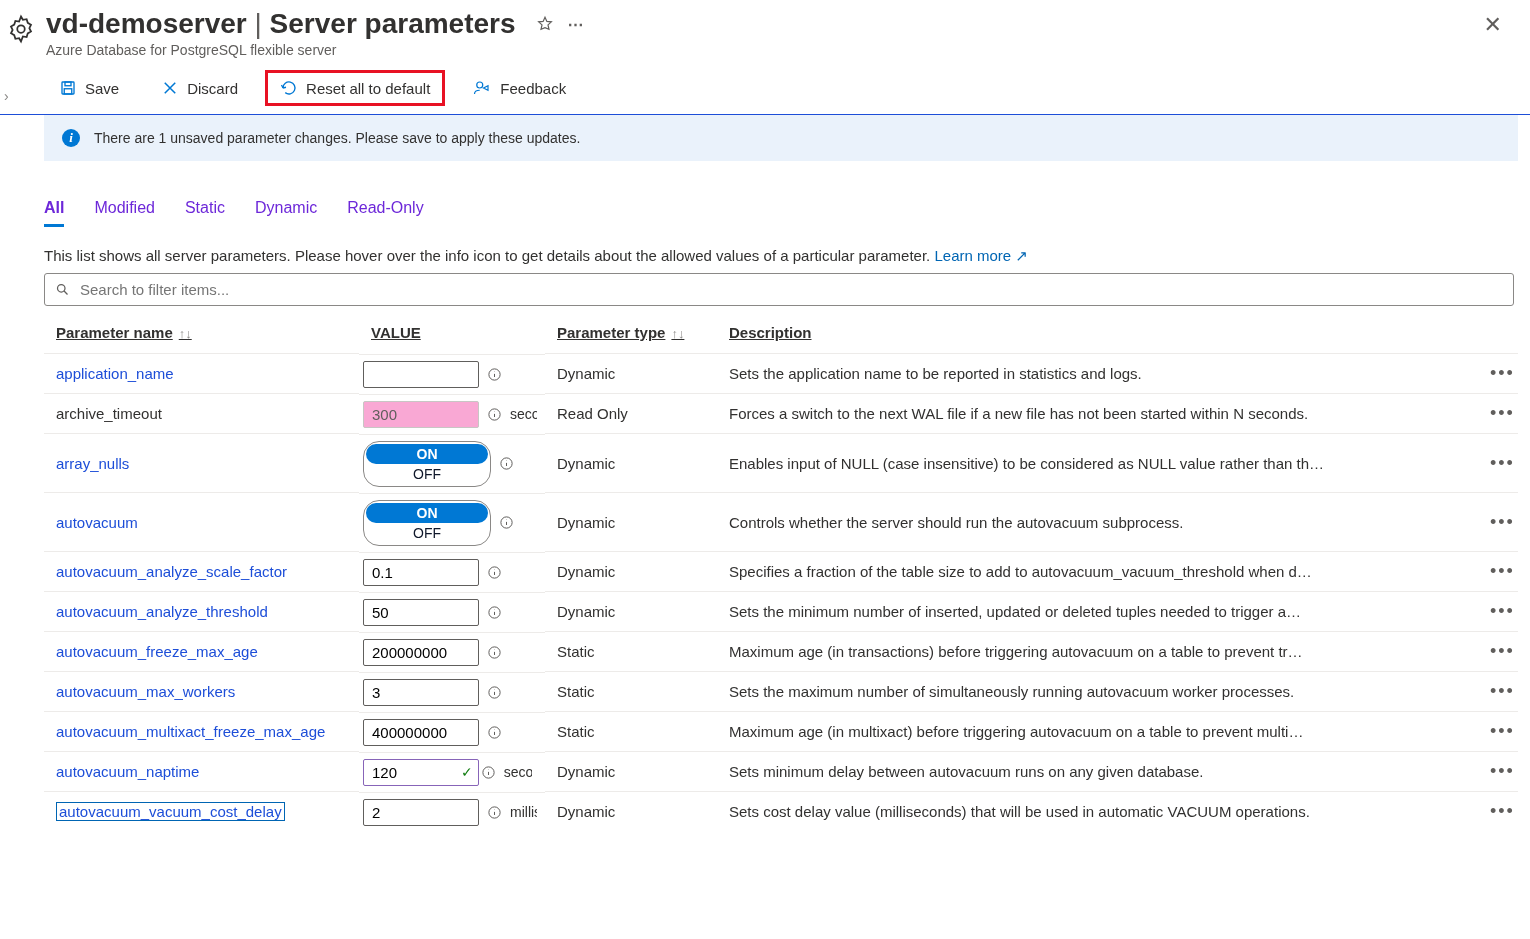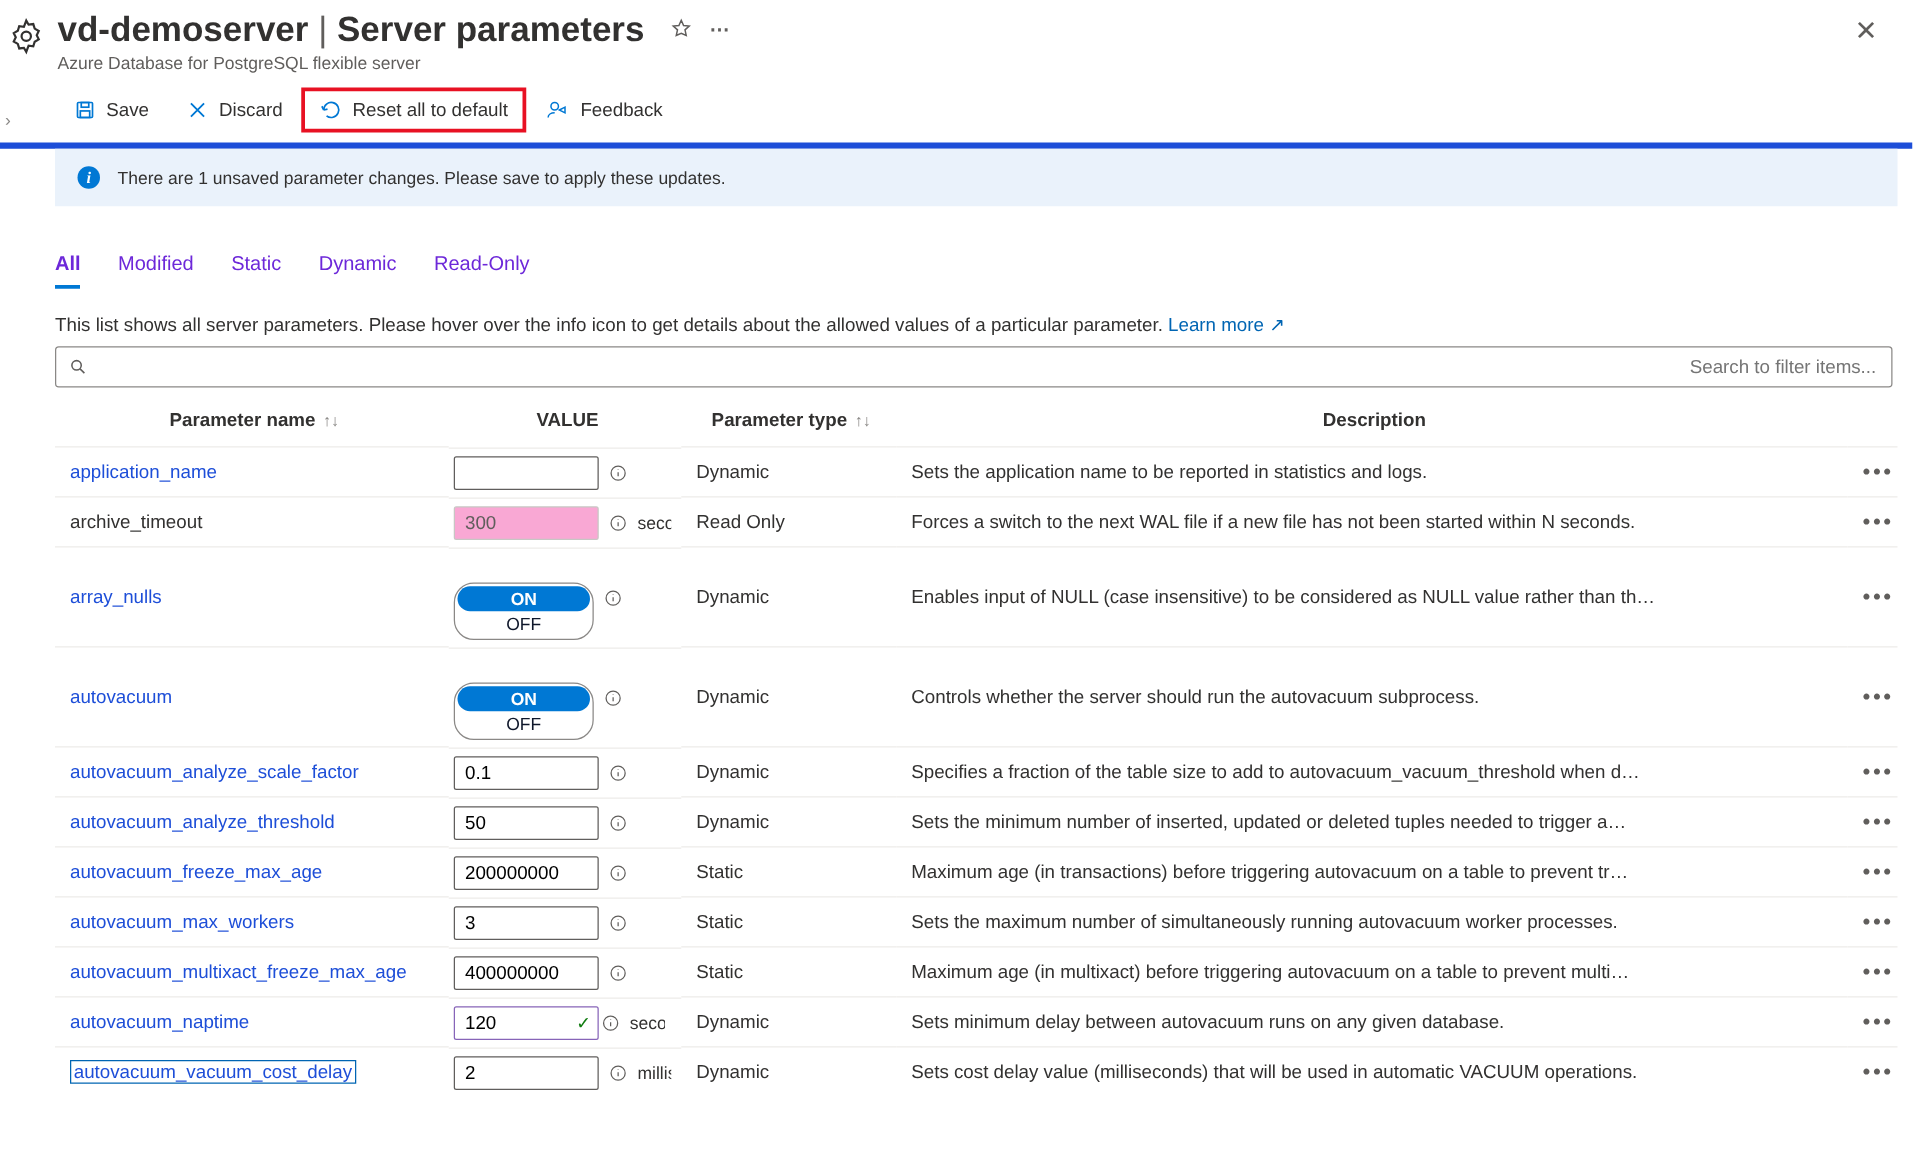--- a/index.html
+++ b/index.html
@@ -30,23 +30,23 @@
     .header h1 .sep { color: #605e5c; font-weight: 300; }
     .header .subtitle {
       margin: 2px 0 0 0;
       font-size: 14px;
       color: #605e5c;
     }
     .header .title-icons { font-size: 18px; color:#605e5c; margin-left:6px; display:flex; gap:14px; }
     .header .close { margin-left:auto; font-size:22px; color:#605e5c; padding:4px 8px; cursor:pointer;}
     .toolbar {
       display: flex;
-      gap: 0;
+      gap: 12px;
       padding: 8px 0 8px 44px;
-      border-bottom: 5px solid #1d4ed8;
+      border-bottom: 1px solid #1d4ed8;
     }
     .tb-btn {
       display: flex; align-items: center; gap: 8px;
       padding: 6px 12px;
       border: 3px solid transparent;
       cursor: pointer;
       font-size: 15px;
       color: #323130;
       background: none;
     }
@@ -80,43 +80,42 @@
     .desc { margin: 20px 0 8px 0; font-size:15px; color:#323130; }
     .desc a { color:#0065b3; text-decoration:none; }
     .search {
       display:flex; align-items:center; gap:8px;
       border:1px solid #8a8886; border-radius:3px;
       padding:6px 10px; width: calc(100% - 4px);
     }
     .search input {
       border:none; outline:none; flex:1; font-size:15px; color:#605e5c;
       font-family: inherit;
-      text-align: right;
     }
     table { width:100%; border-collapse:collapse; margin-top:6px; table-layout:fixed;}
-    th { text-align:center; font-weight:600; font-size:15px; padding:12px 8px 12px 12px; color:#323130;}
+    th { text-align:left; font-weight:600; font-size:15px; padding:12px 8px 12px 12px; color:#323130;text-decoration:underline;}
     th.col-name { width: 315px; }
     th.col-val { width: 186px; }
     th.col-type { width: 172px; }
     th.col-desc { width: auto; }
     th.col-act { width: 40px; }
     th .sort { color:#8a8886; font-size:13px; margin-left:6px;}
     td { padding: 6px 8px 6px 12px; border-top:1px solid #edebe9; vertical-align:middle; font-size:15px;}
     td.name a { color:#1d4ed8; text-decoration:none;}
     td.val { display:flex; align-items:center; gap:8px; padding-left:4px;}
     .txt-input {
       border:1px solid #605e5c; border-radius:2px; padding:4px 8px;
       width: 116px; font-size:15px; font-family:inherit;
     }
     .txt-input.ro { background:#f9a8d4; color:#605e5c; border-color:#c8c6c4;}
     .txt-input.modified { border-color:#8764b8; }
     .check-ico { color:#107c10; margin-left:-26px; position:relative; font-size:14px;}
     .info-ico { color:#605e5c; cursor:pointer;}
     .unit { color:#323130; font-size:14px; width:28px; overflow:hidden; white-space:nowrap;}
-    .toggle { border:1px solid #8a8886; border-radius:16px; padding:2px; width:112px;margin-top:21px;}
+    .toggle { border:1px solid #8a8886; border-radius:16px; padding:2px; width:128px;}
     .toggle .pill { text-align:center; padding:2px 0; border-radius:14px; font-size:14px;}
     .toggle .pill.on { background:#0078d4; color:#fff; font-weight:600;}
     .toggle .pill.off { color:#0f172a; }
     .more { color:#605e5c; font-size:18px; letter-spacing:2px; text-align:center;}
     .ellip { white-space:nowrap; overflow:hidden; text-overflow:ellipsis;}
     .link-sel { border:1px solid #0065b3; padding:0 2px;}
     svg { display:block; }
   </style>
 </head>
 <body>

